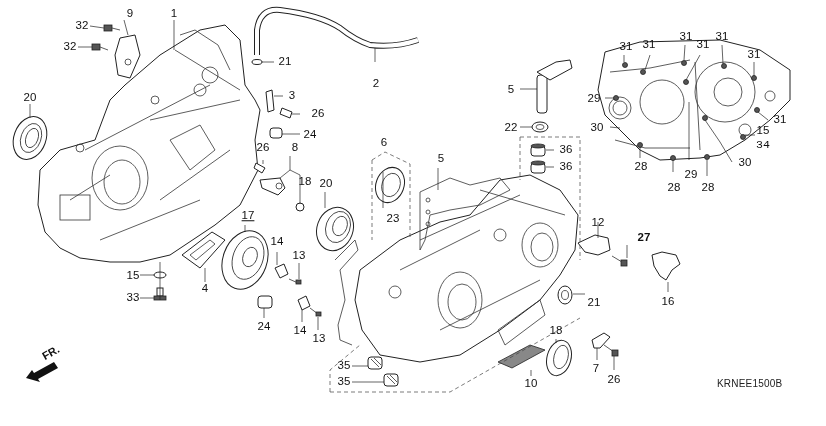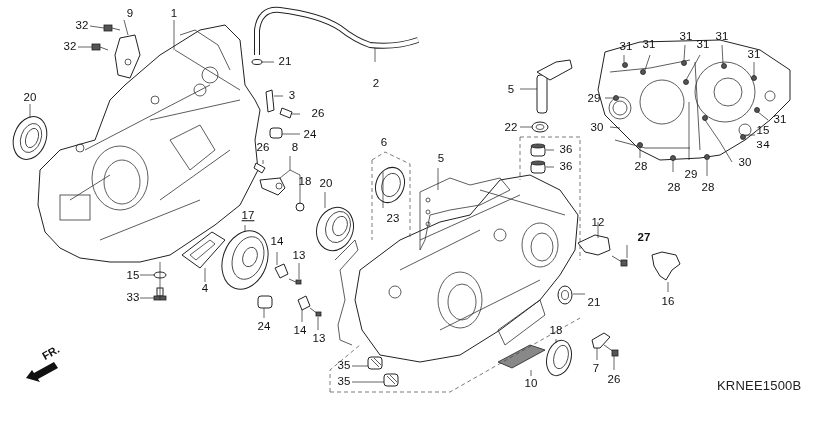--- a/index.html
+++ b/index.html
@@ -1,19 +1,19 @@
 <!DOCTYPE html>
 <html><head>
 <meta charset="utf-8">
 <style>
   html, body { margin: 0; padding: 0; background: #ffffff; }
   body { width: 826px; height: 426px; overflow: hidden; position: relative; font-family: "Liberation Sans", sans-serif; }
   #diagram { position: absolute; left: 0; top: 0; width: 826px; height: 426px; }
   .lbl { position: absolute; font-family: "Liberation Sans", sans-serif; font-size: 11.5px; color: #111; line-height: 1; white-space: nowrap; transform: translate(-50%, -50%); cursor: pointer; }
-  .code { position: absolute; left: 717px; top: 378px; font-size: 13px; color: #222; letter-spacing: 0.2px; font-family: "Liberation Sans", sans-serif; }
+  .code { position: absolute; left: 717px; top: 378px; font-size: 10px; color: #222; letter-spacing: 0.2px; font-family: "Liberation Sans", sans-serif; }
   .fr { position: absolute; left: 18px; top: 348px; width: 60px; height: 40px; }
   svg .part { fill: #ffffff; stroke: #222; stroke-width: 1; }
   svg .thin { fill: none; stroke: #333; stroke-width: 0.8; }
   svg .lead { fill: none; stroke: #222; stroke-width: 0.7; }
   svg .dash { fill: none; stroke: #444; stroke-width: 0.7; stroke-dasharray: 4 3; }
   svg .dark { fill: #555; stroke: #222; stroke-width: 0.8; }
   svg .hatch { fill: #888; stroke: #222; stroke-width: 0.8; }
 </style>
 </head>
 <body>

